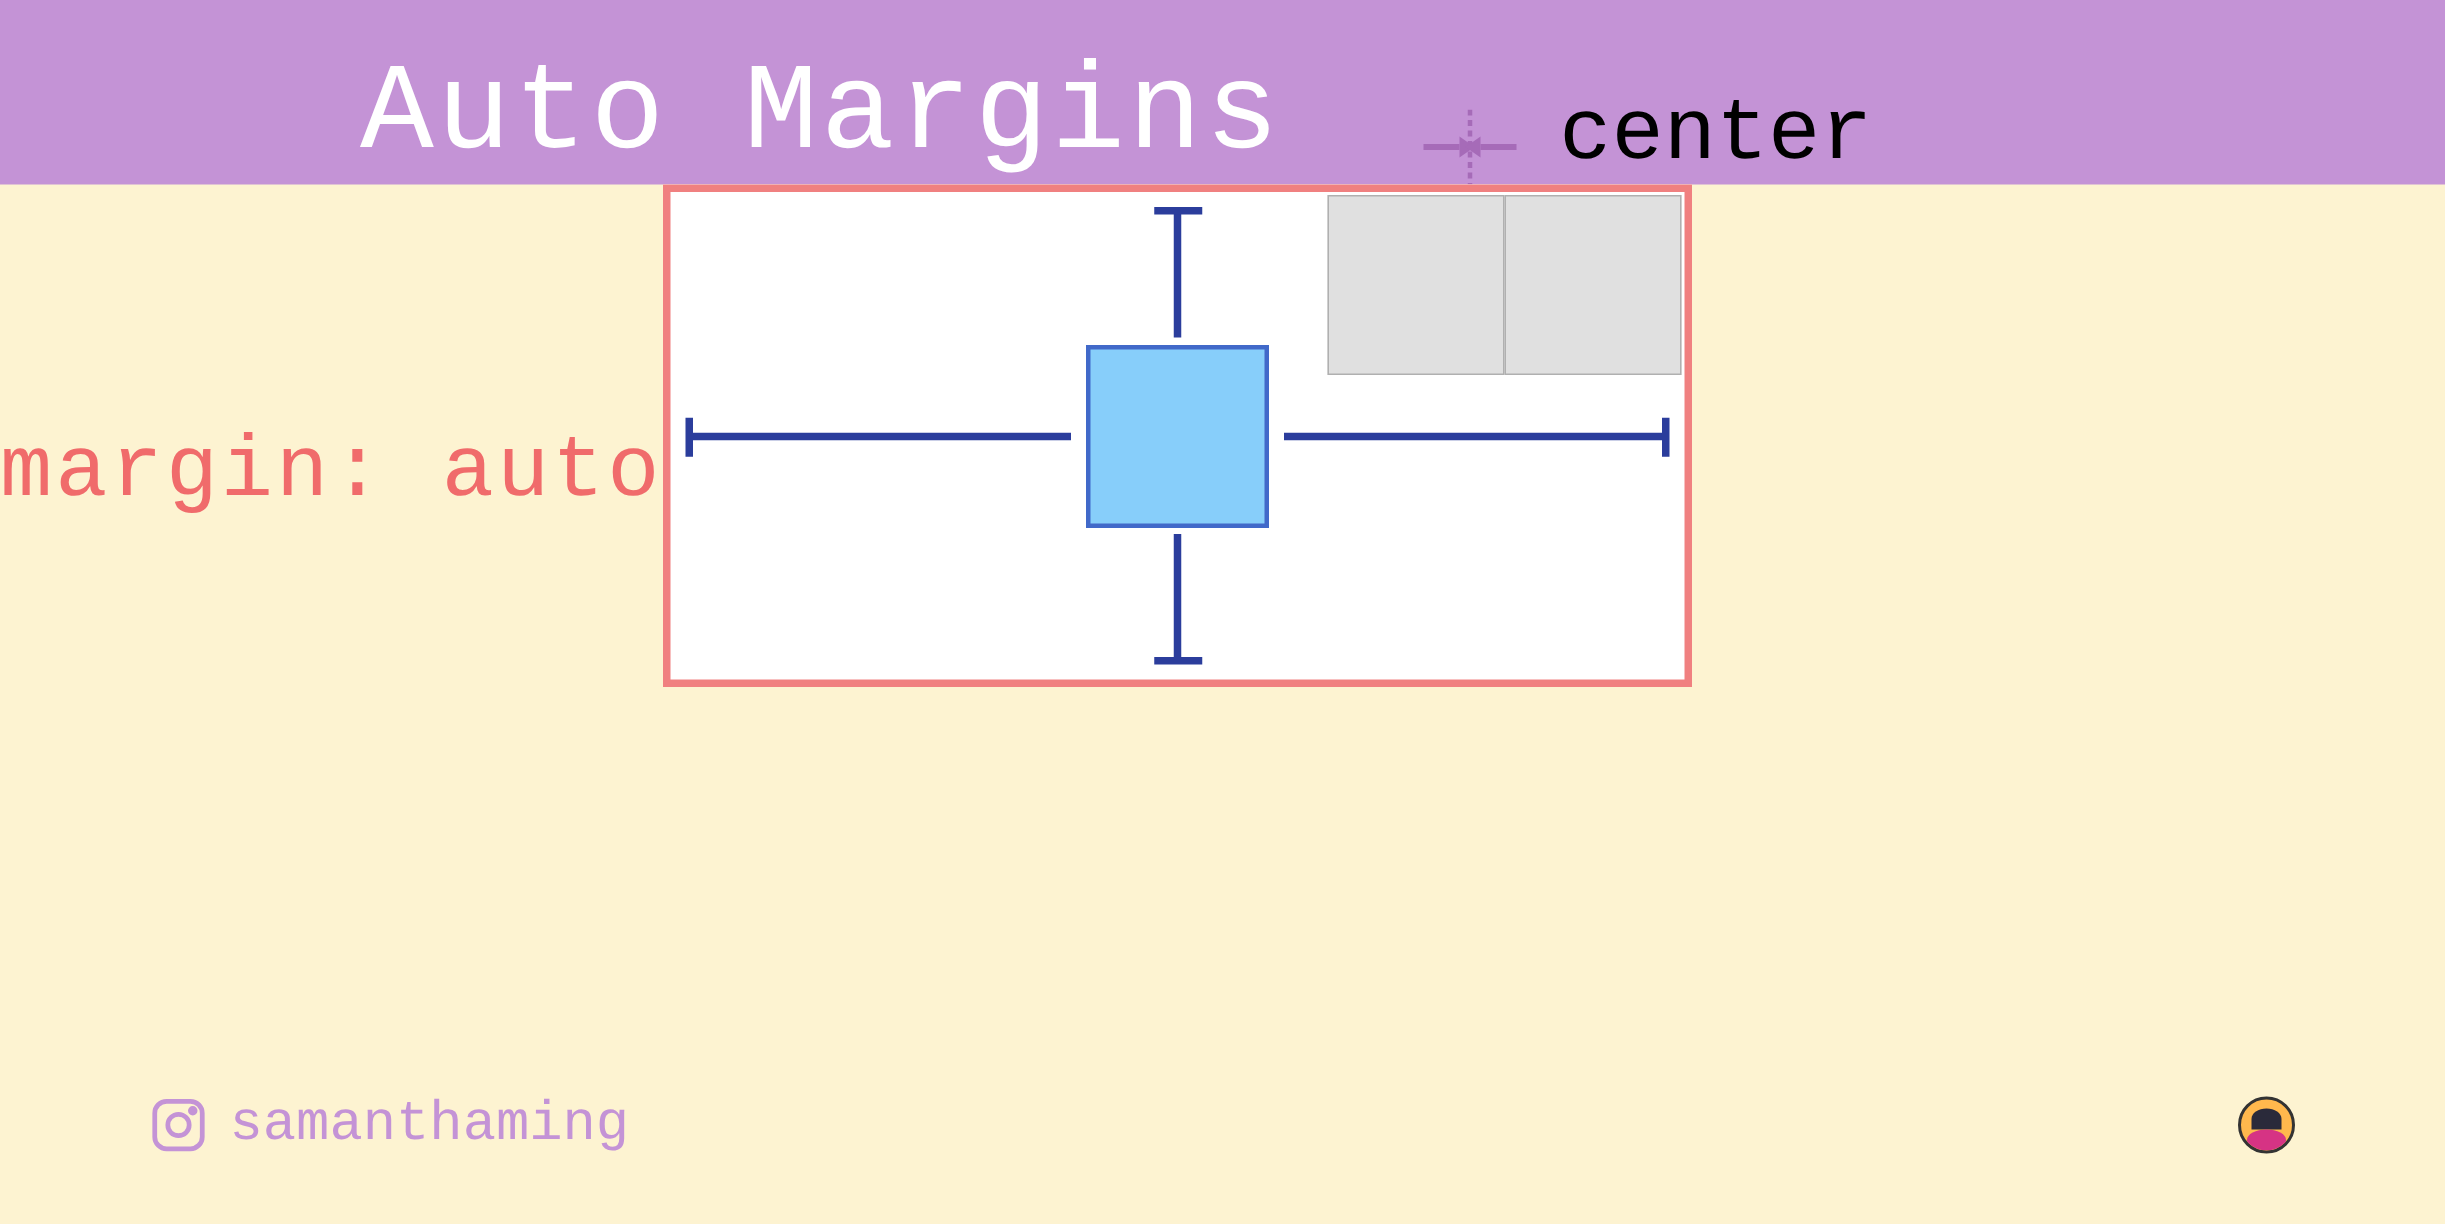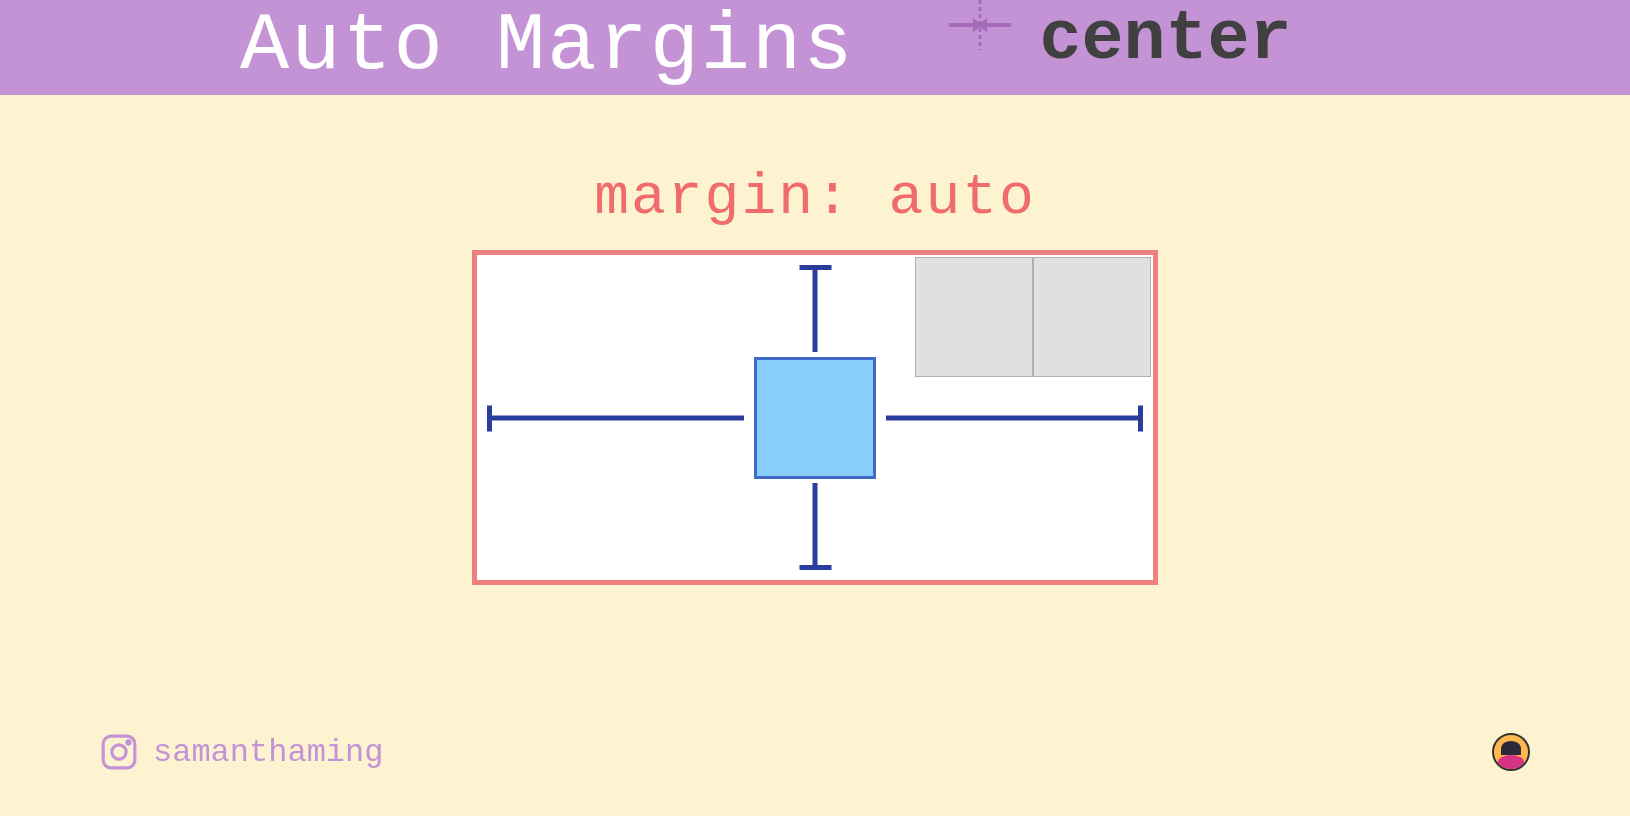--- a/index.html
+++ b/index.html
@@ -10,49 +10,49 @@
     body {
       width: 1630px;
       height: 816px;
       background: #fdf3d1;
       font-family: 'Courier New', monospace;
       position: relative;
       overflow: hidden;
     }
     .header {
       width: 100%;
-      height: 95px;
+      height: 123px;
       background: #c493d6;
       display: flex;
-      align-items: flex-start;
+      align-items: flex-end;
       padding-left: 240px;
     }
     .header-title {
       font-size: 82px;
       color: #ffffff;
       font-weight: normal;
       letter-spacing: 2px;
     }
     .header-icon {
       margin-left: 90px;
       margin-right: 25px;
       display: flex;
       align-items: center;
       justify-content: center;
     }
     .header-subtitle {
-      font-size: 70px;
-      color: #404040;
-      font-weight: bold;
+      font-size: 58px;
+      color: #000000;
+      font-weight: normal;
     }
     .content {
       position: relative;
       width: 100%;
       display: flex;
-      flex-direction: column;
+      flex-direction: row;
       align-items: center;
     }
     .code-label {
       font-size: 58px;
       color: #f06b6b;
       margin-top: 70px;
       margin-bottom: 20px;
       font-family: 'Courier New', monospace;
       letter-spacing: 2px;
     }
@@ -160,21 +160,21 @@
       display: flex;
       justify-content: space-between;
       align-items: center;
       padding: 0 100px;
     }
     .social-item {
       display: flex;
       align-items: center;
       gap: 15px;
       color: #c493d6;
-      font-size: 32px;
+      font-size: 37px;
       font-family: 'Courier New', monospace;
     }
     .icon-wrap {
       display: flex;
       align-items: center;
       justify-content: center;
     }
     .avatar {
       width: 38px;
       height: 38px;

